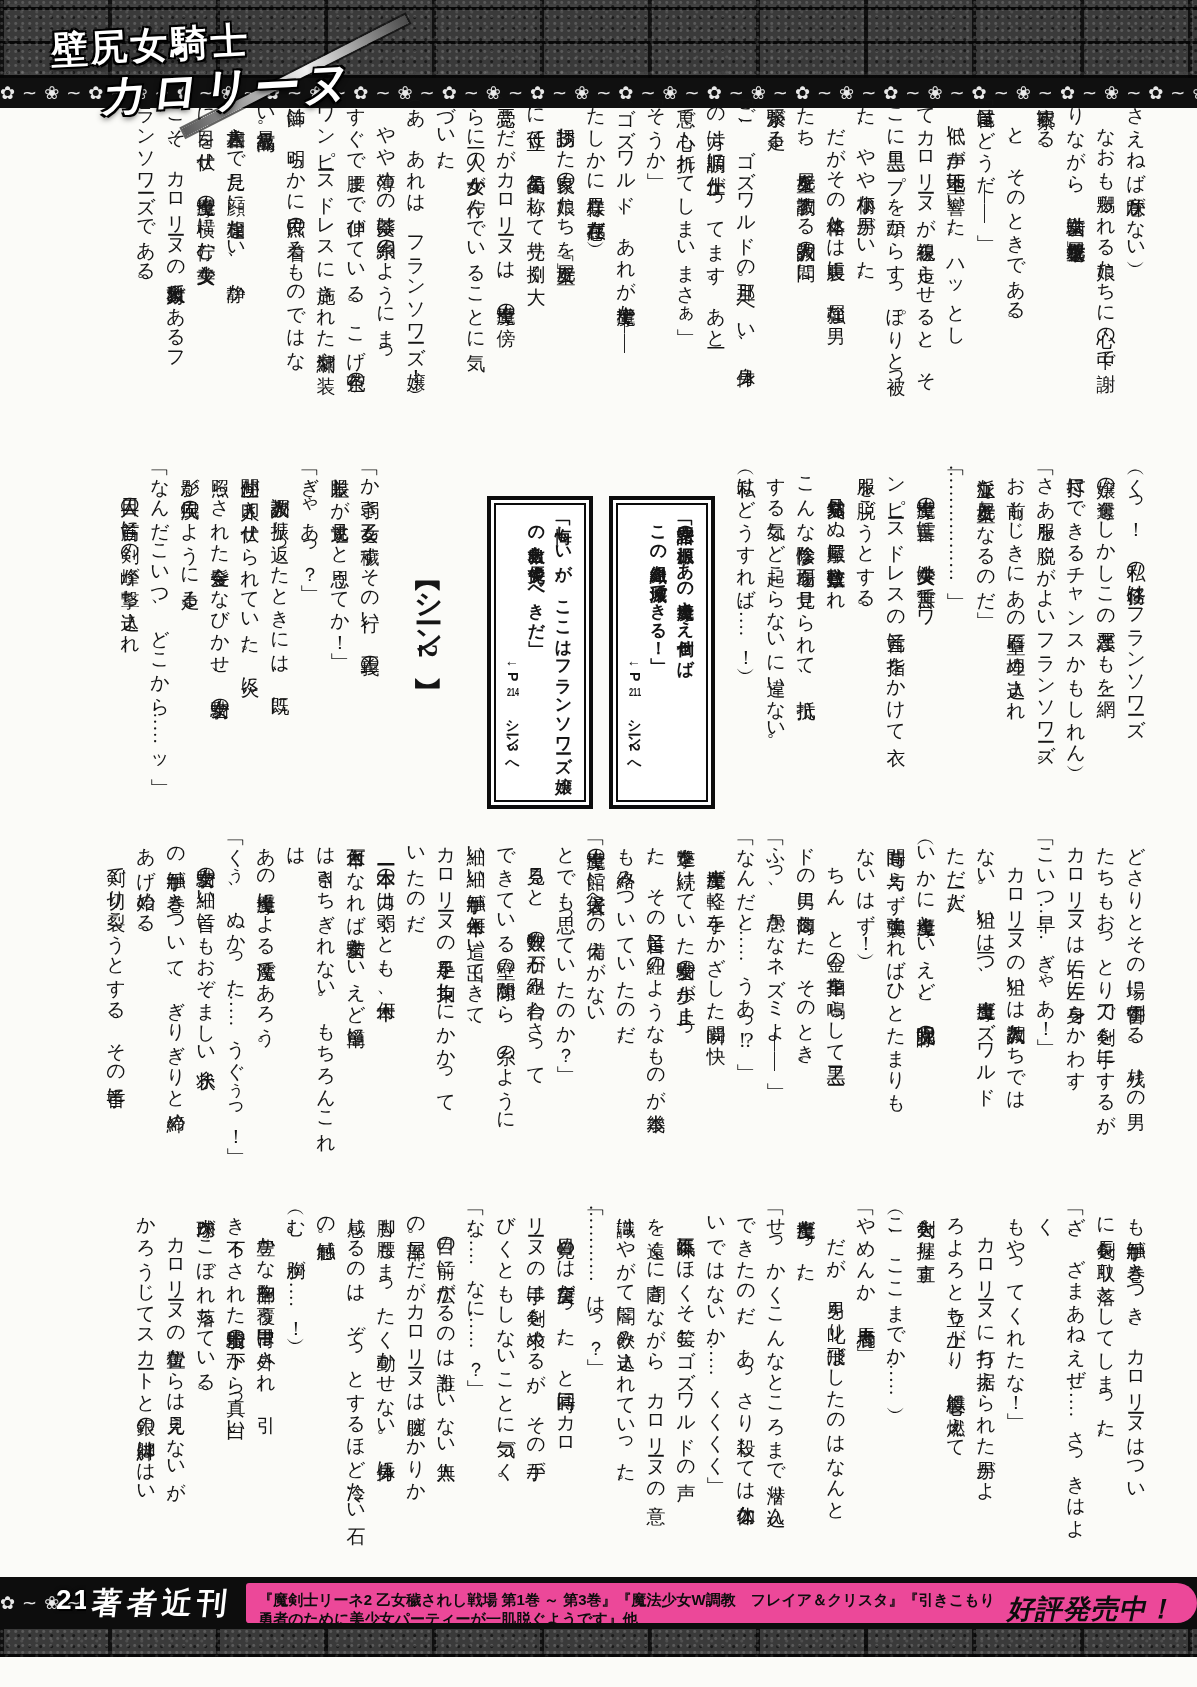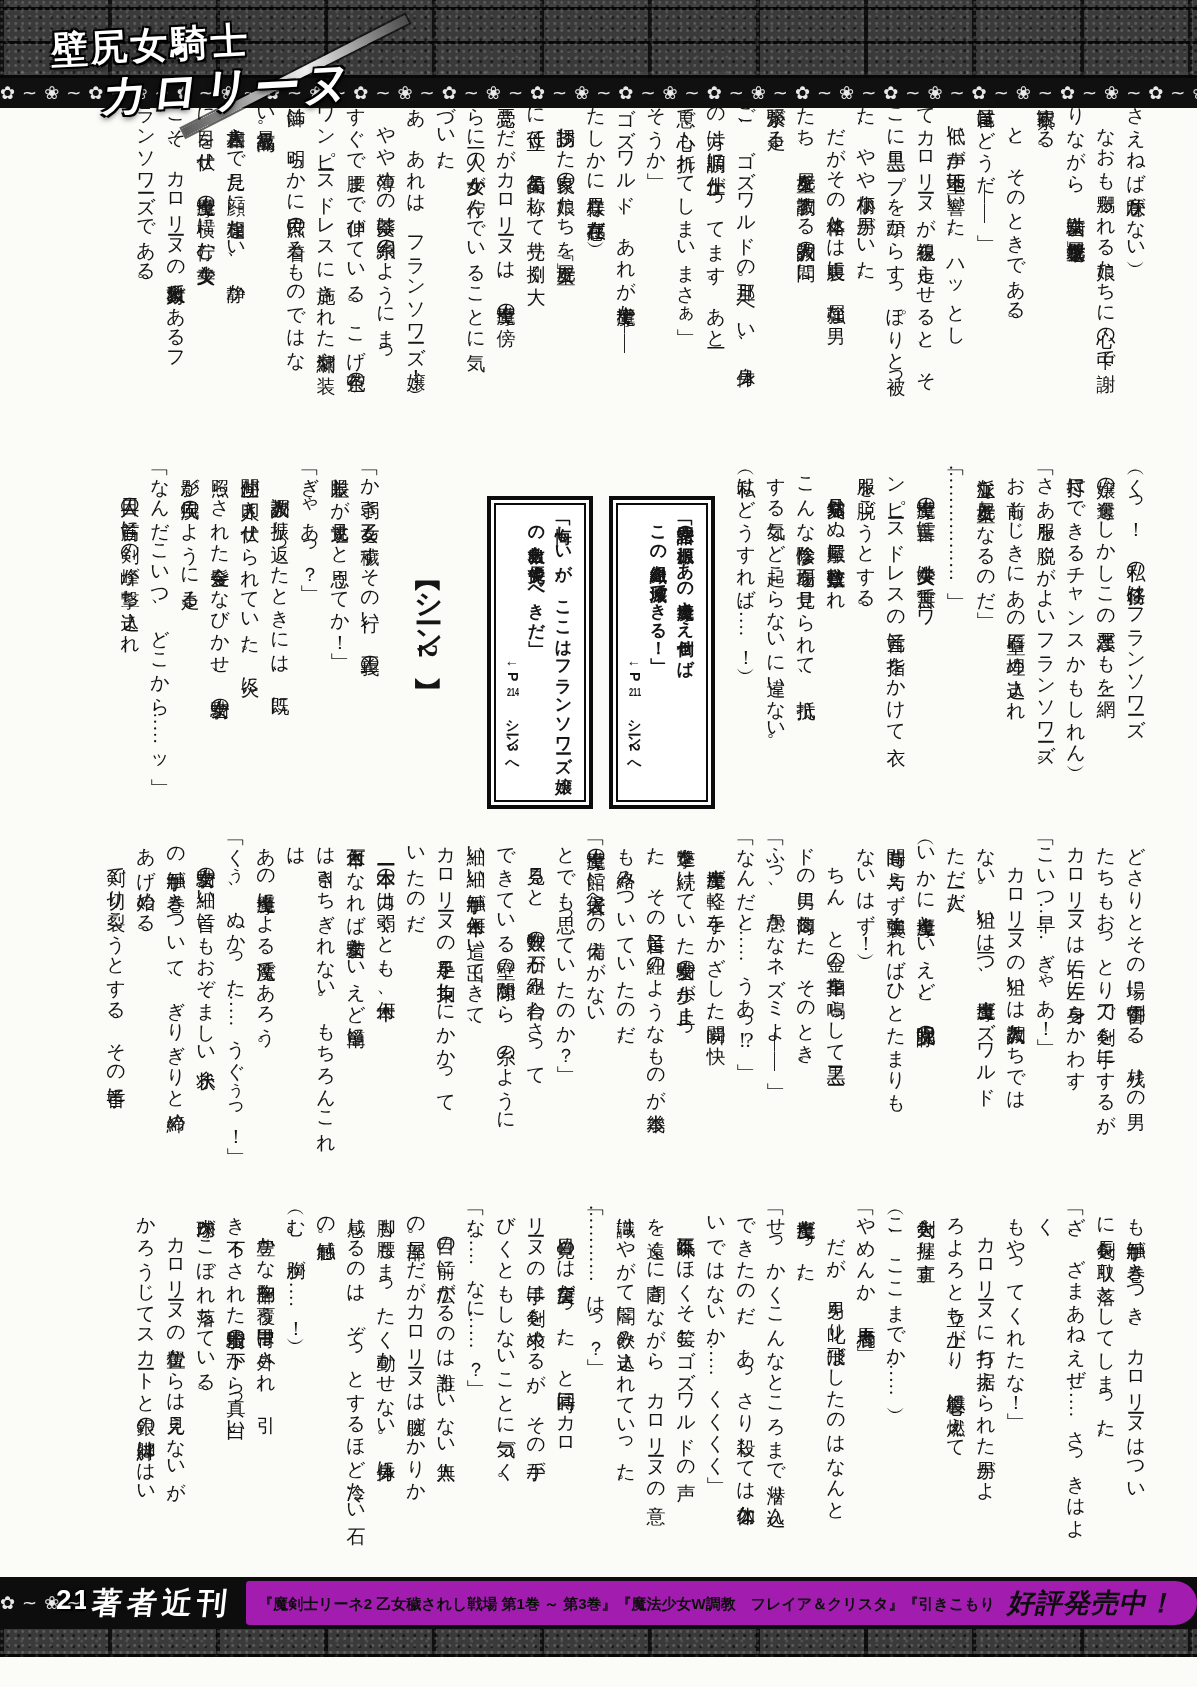--- a/index.html
+++ b/index.html
@@ -55,22 +55,22 @@
   .forn{position:relative;height:100%;overflow:hidden;}
   .forn .orn-text{display:block;line-height:52px;font-size:18px;letter-spacing:7px;color:#e9e9e9;
        white-space:nowrap;font-family:"DejaVu Sans","Liberation Sans",sans-serif;}
   .forn-left{width:372px;}
   .forn-right{flex:1;}
   .pageno{position:absolute;left:56px;top:7px;font-family:"Liberation Sans","DejaVu Sans",sans-serif;
        font-weight:bold;font-size:28px;color:#fff;letter-spacing:2px;
        text-shadow:0 0 4px #000,2px 2px 0 #000;}
   .flabel{font-family:"Liberation Sans","DejaVu Sans",sans-serif;font-weight:bold;font-size:30px;
        color:#fff;letter-spacing:5px;margin:0 14px 0 6px;transform:skewX(-6deg);white-space:nowrap;}
-  .ftitles{background:#a21caf;border-radius:4px 26px 26px 4px;height:44px;display:flex;align-items:center;
-       padding:0 20px 0 12px;gap:14px;}
+  .ftitles{background:#ec4899;border-radius:4px 26px 26px 4px;height:28px;display:flex;align-items:center;
+       padding:12px 20px 0 12px;gap:14px;}
   .ftlines div{font-family:"Liberation Sans","DejaVu Sans",sans-serif;font-weight:bold;font-size:15px;
        line-height:19px;color:#0d0d0d;white-space:nowrap;}
   .fbadge{font-family:"Liberation Sans","DejaVu Sans",sans-serif;font-weight:bold;font-size:27px;
        color:#0d0d0d;transform:skewX(-12deg);white-space:nowrap;letter-spacing:1px;}
   .fbrick{height:28px;}
 </style>
 </head>
 <body>
 
 <div class="page">
@@ -256,20 +256,21 @@
   <footer>
     <div class="fband">
       <div class="forn forn-left">
         <span class="orn-text">✿~❀~✿~❀~✿~❀~✿~❀~✿~❀~✿~❀~✿~❀~✿~❀~✿~❀~✿~❀~✿~❀~✿~❀~✿~❀~✿~❀~✿~❀~✿~❀~✿~❀~✿~❀~✿~❀~✿~❀~</span>
         <span class="pageno">211</span>
       </div>
       <div class="flabel">著者近刊</div>
       <div class="ftitles">
         <div class="ftlines">
           <div>『魔剣士リーネ2 乙女穢されし戦場 第1巻 ～ 第3巻』『魔法少女W調教　フレイア＆クリスタ』『引きこもり</div>
+          <div>勇者のために美少女パーティーが一肌脱ぐようです』他</div>
         </div>
         <div class="fbadge">好評発売中！</div>
       </div>
       <div class="forn forn-right">
         <span class="orn-text">✿~❀~✿~❀~✿~❀~✿~❀~✿~❀~✿~❀~✿~❀~✿~❀~✿~❀~✿~❀~✿~❀~✿~❀~✿~❀~✿~❀~✿~❀~✿~❀~✿~❀~✿~❀~✿~❀~✿~❀~</span>
       </div>
     </div>
     <div class="brick fbrick"></div>
   </footer>
 

